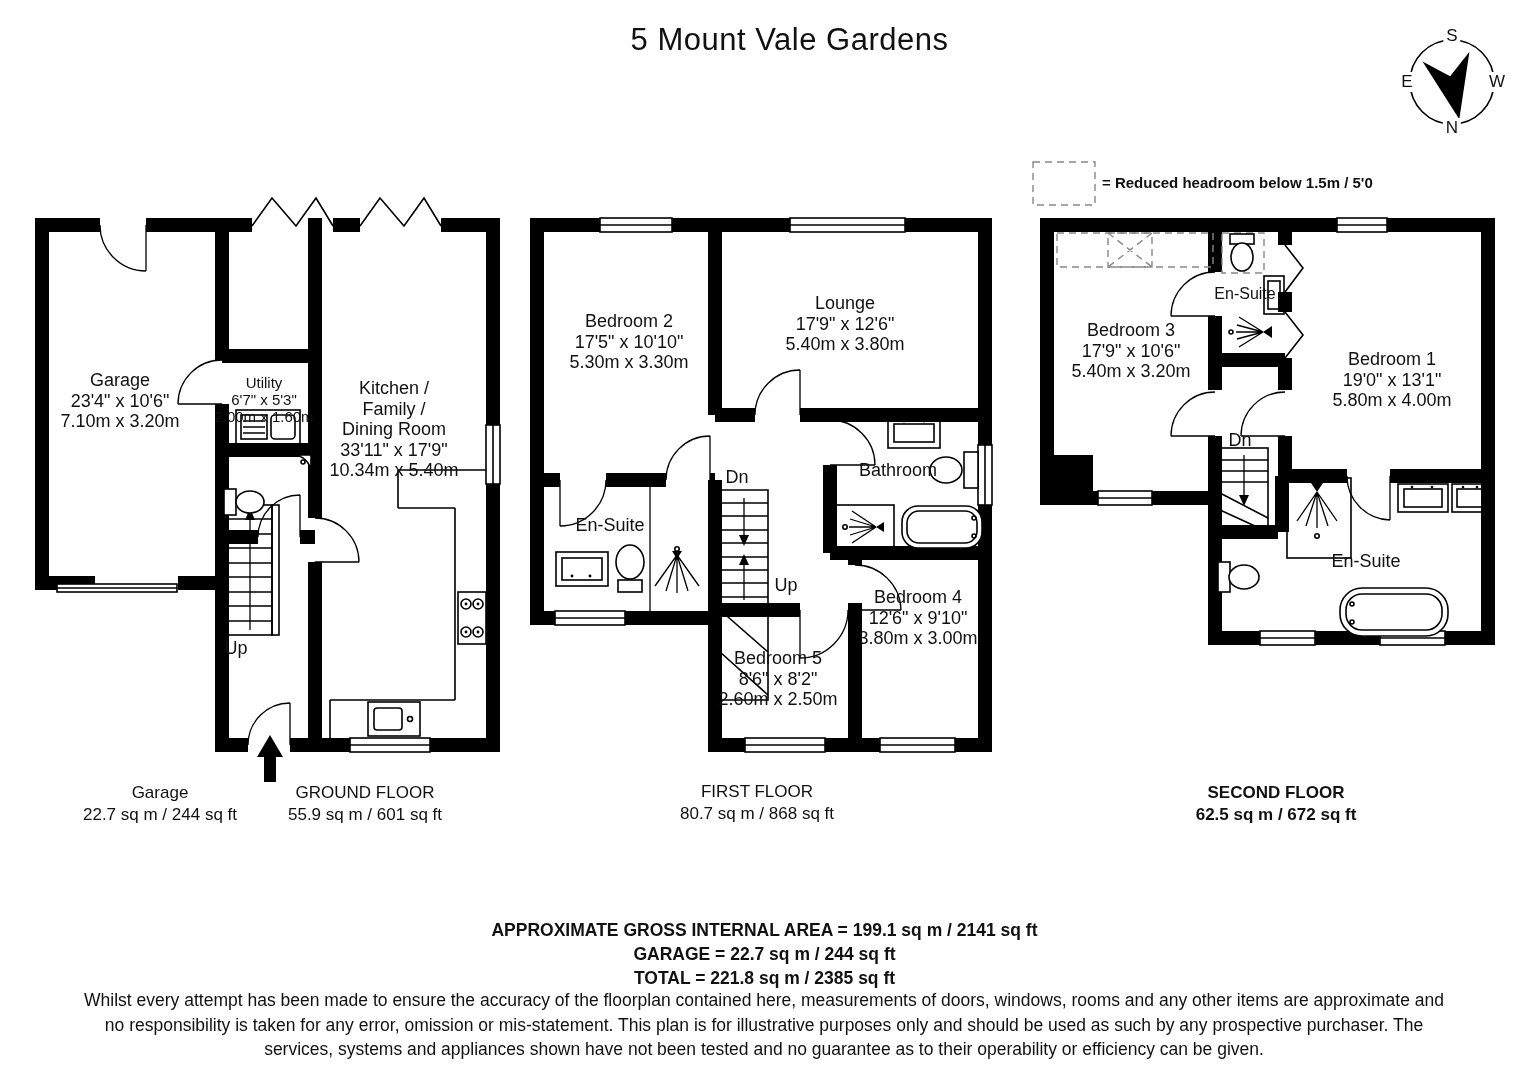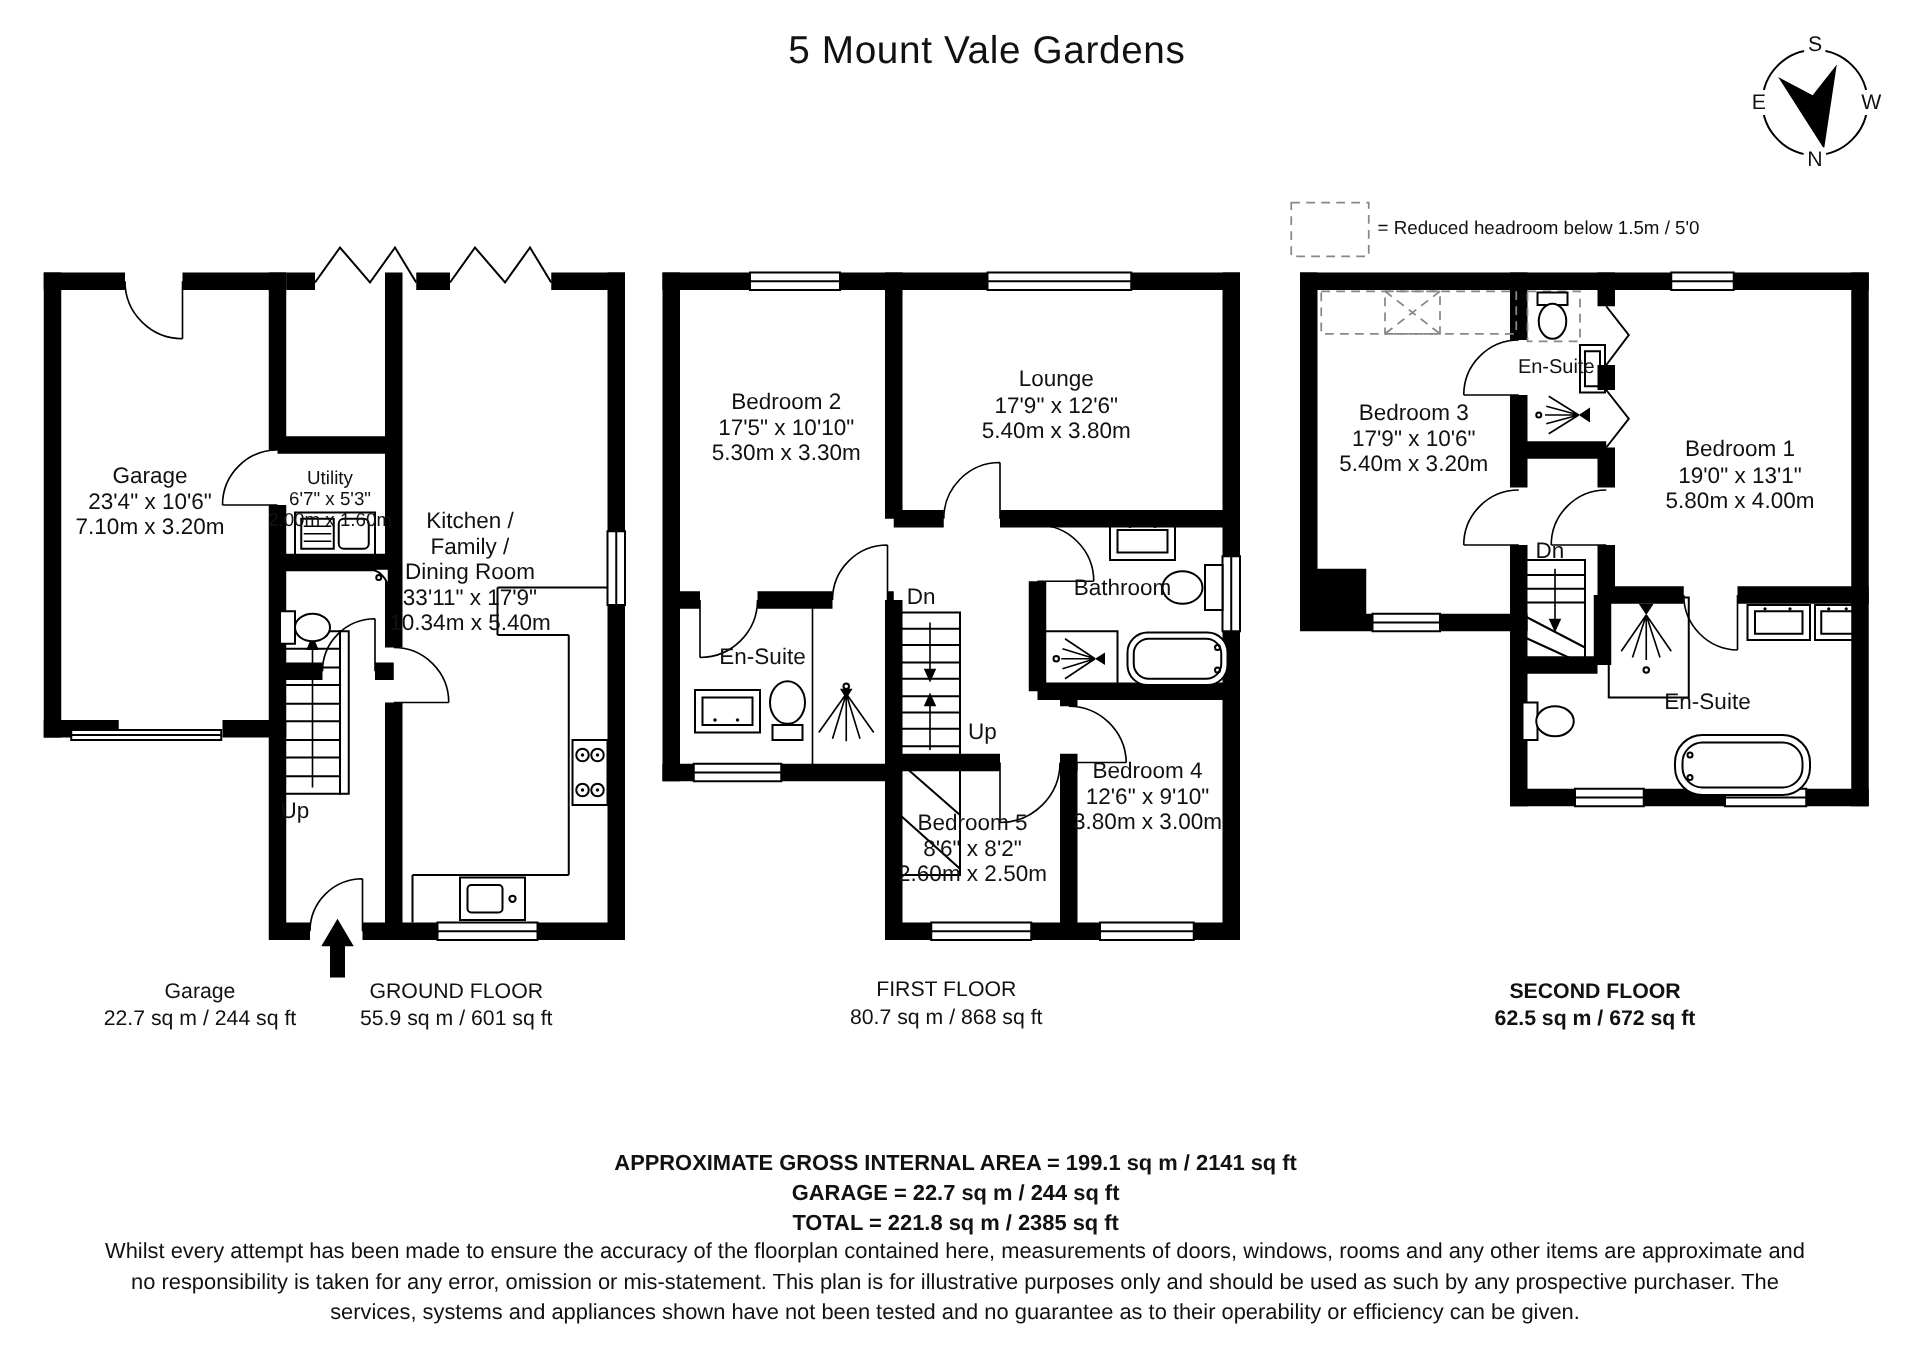--- a/index.html
+++ b/index.html
@@ -12,21 +12,21 @@
   .blk{fill:#000;stroke:none;}
   .dash{stroke:#888;stroke-width:1.4;fill:none;stroke-dasharray:7 5;}
   .lbl{position:absolute;transform:translateX(-50%);text-align:center;font-size:18px;line-height:20.5px;white-space:nowrap;}
   .lbl .nm{white-space:pre-line;}
   .lbl.small{font-size:15px;line-height:17px;}
   .lbl.mid{font-size:16px;}
   .title{position:absolute;top:22px;left:0;width:100%;text-align:center;font-size:31px;letter-spacing:.5px;margin-left:25px;}
   .caption{position:absolute;transform:translateX(-50%);text-align:center;font-size:17px;line-height:22px;}
   .summary{position:absolute;top:918px;left:0;width:100%;text-align:center;font-weight:bold;font-size:17.5px;line-height:24px;}
   .disclaimer{position:absolute;top:988px;left:74px;width:1380px;text-align:center;font-size:17.5px;line-height:24.5px;}
-  .legend-text{position:absolute;left:1102px;top:174px;font-size:15px;}
+  .legend-text{position:absolute;left:1102px;top:174px;font-size:15px;font-weight:bold;}
   .compass-letter{position:absolute;transform:translate(-50%,-50%);font-size:17px;background:#fff;padding:0 3px;}
 </style>
 </head>
 <body>
 
 <svg id="plan-svg" width="1529" height="1080" viewBox="0 0 1529 1080">
 
   <g>
     <g>
       <path class="w" d="M42 218 V590"></path>
@@ -301,21 +301,21 @@
 <div class="lbl" style="left:120px;top:370px;">
   <span class="nm">Garage</span><br>
   <span>23'4" x 10'6"</span><br>
   <span>7.10m x 3.20m</span>
 </div>
 <div class="lbl small" style="left:264px;top:374px;">
   <span class="nm">Utility</span><br>
   <span>6'7" x 5'3"</span><br>
   <span>2.00m x 1.60m</span>
 </div>
-<div class="lbl" style="left:376px;top:378px;margin-top:28px;">
+<div class="lbl" style="left:394px;top:378px;">
   <span class="nm">Kitchen /
 Family /
 Dining Room</span><br>
   <span>33'11" x 17'9"</span><br>
   <span>10.34m x 5.40m</span>
 </div>
 <div class="lbl" style="left:236px;top:638px;">Up</div>
 
 <div class="lbl" style="left:629px;top:311px;">
   <span class="nm">Bedroom 2</span><br>
@@ -329,21 +329,21 @@
 </div>
 <div class="lbl" style="left:737px;top:467px;">Dn</div>
 <div class="lbl" style="left:610px;top:515px;">En-Suite</div>
 <div class="lbl" style="left:898px;top:460px;">Bathroom</div>
 <div class="lbl" style="left:786px;top:575px;">Up</div>
 <div class="lbl" style="left:778px;top:648px;">
   <span class="nm">Bedroom 5</span><br>
   <span>8'6" x 8'2"</span><br>
   <span>2.60m x 2.50m</span>
 </div>
-<div class="lbl" style="left:918px;top:606px;">
+<div class="lbl" style="left:918px;top:587px;">
   <span class="nm">Bedroom 4</span><br>
   <span>12'6" x 9'10"</span><br>
   <span>3.80m x 3.00m</span>
 </div>
 
 <div class="lbl" style="left:1131px;top:320px;">
   <span class="nm">Bedroom 3</span><br>
   <span>17'9" x 10'6"</span><br>
   <span>5.40m x 3.20m</span>
 </div>

